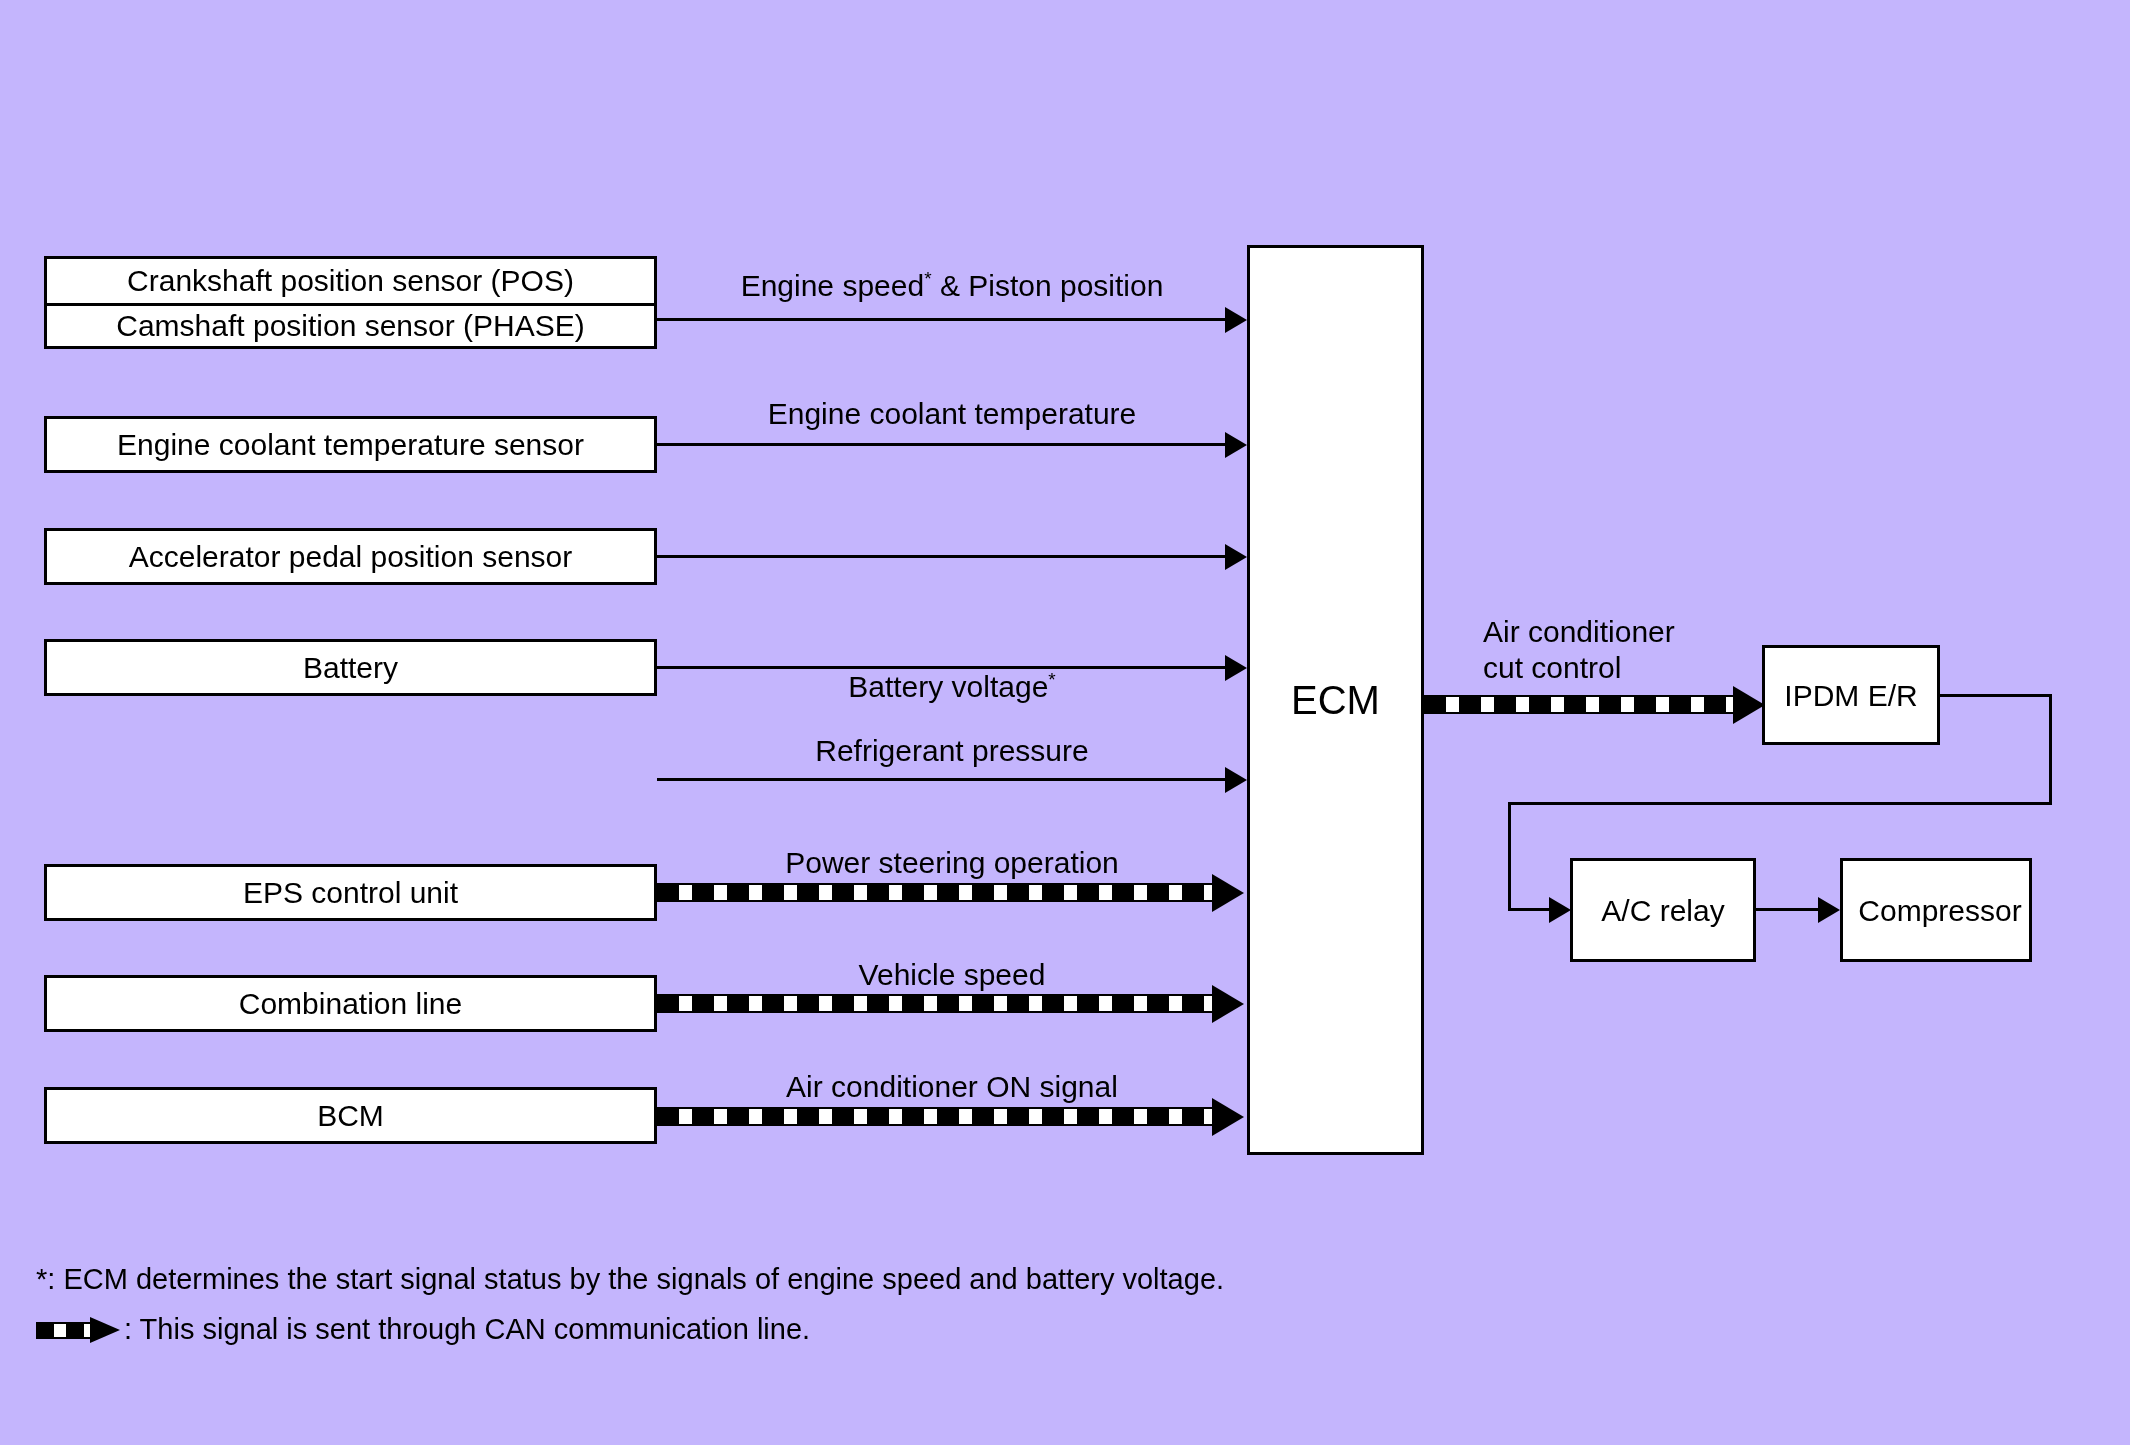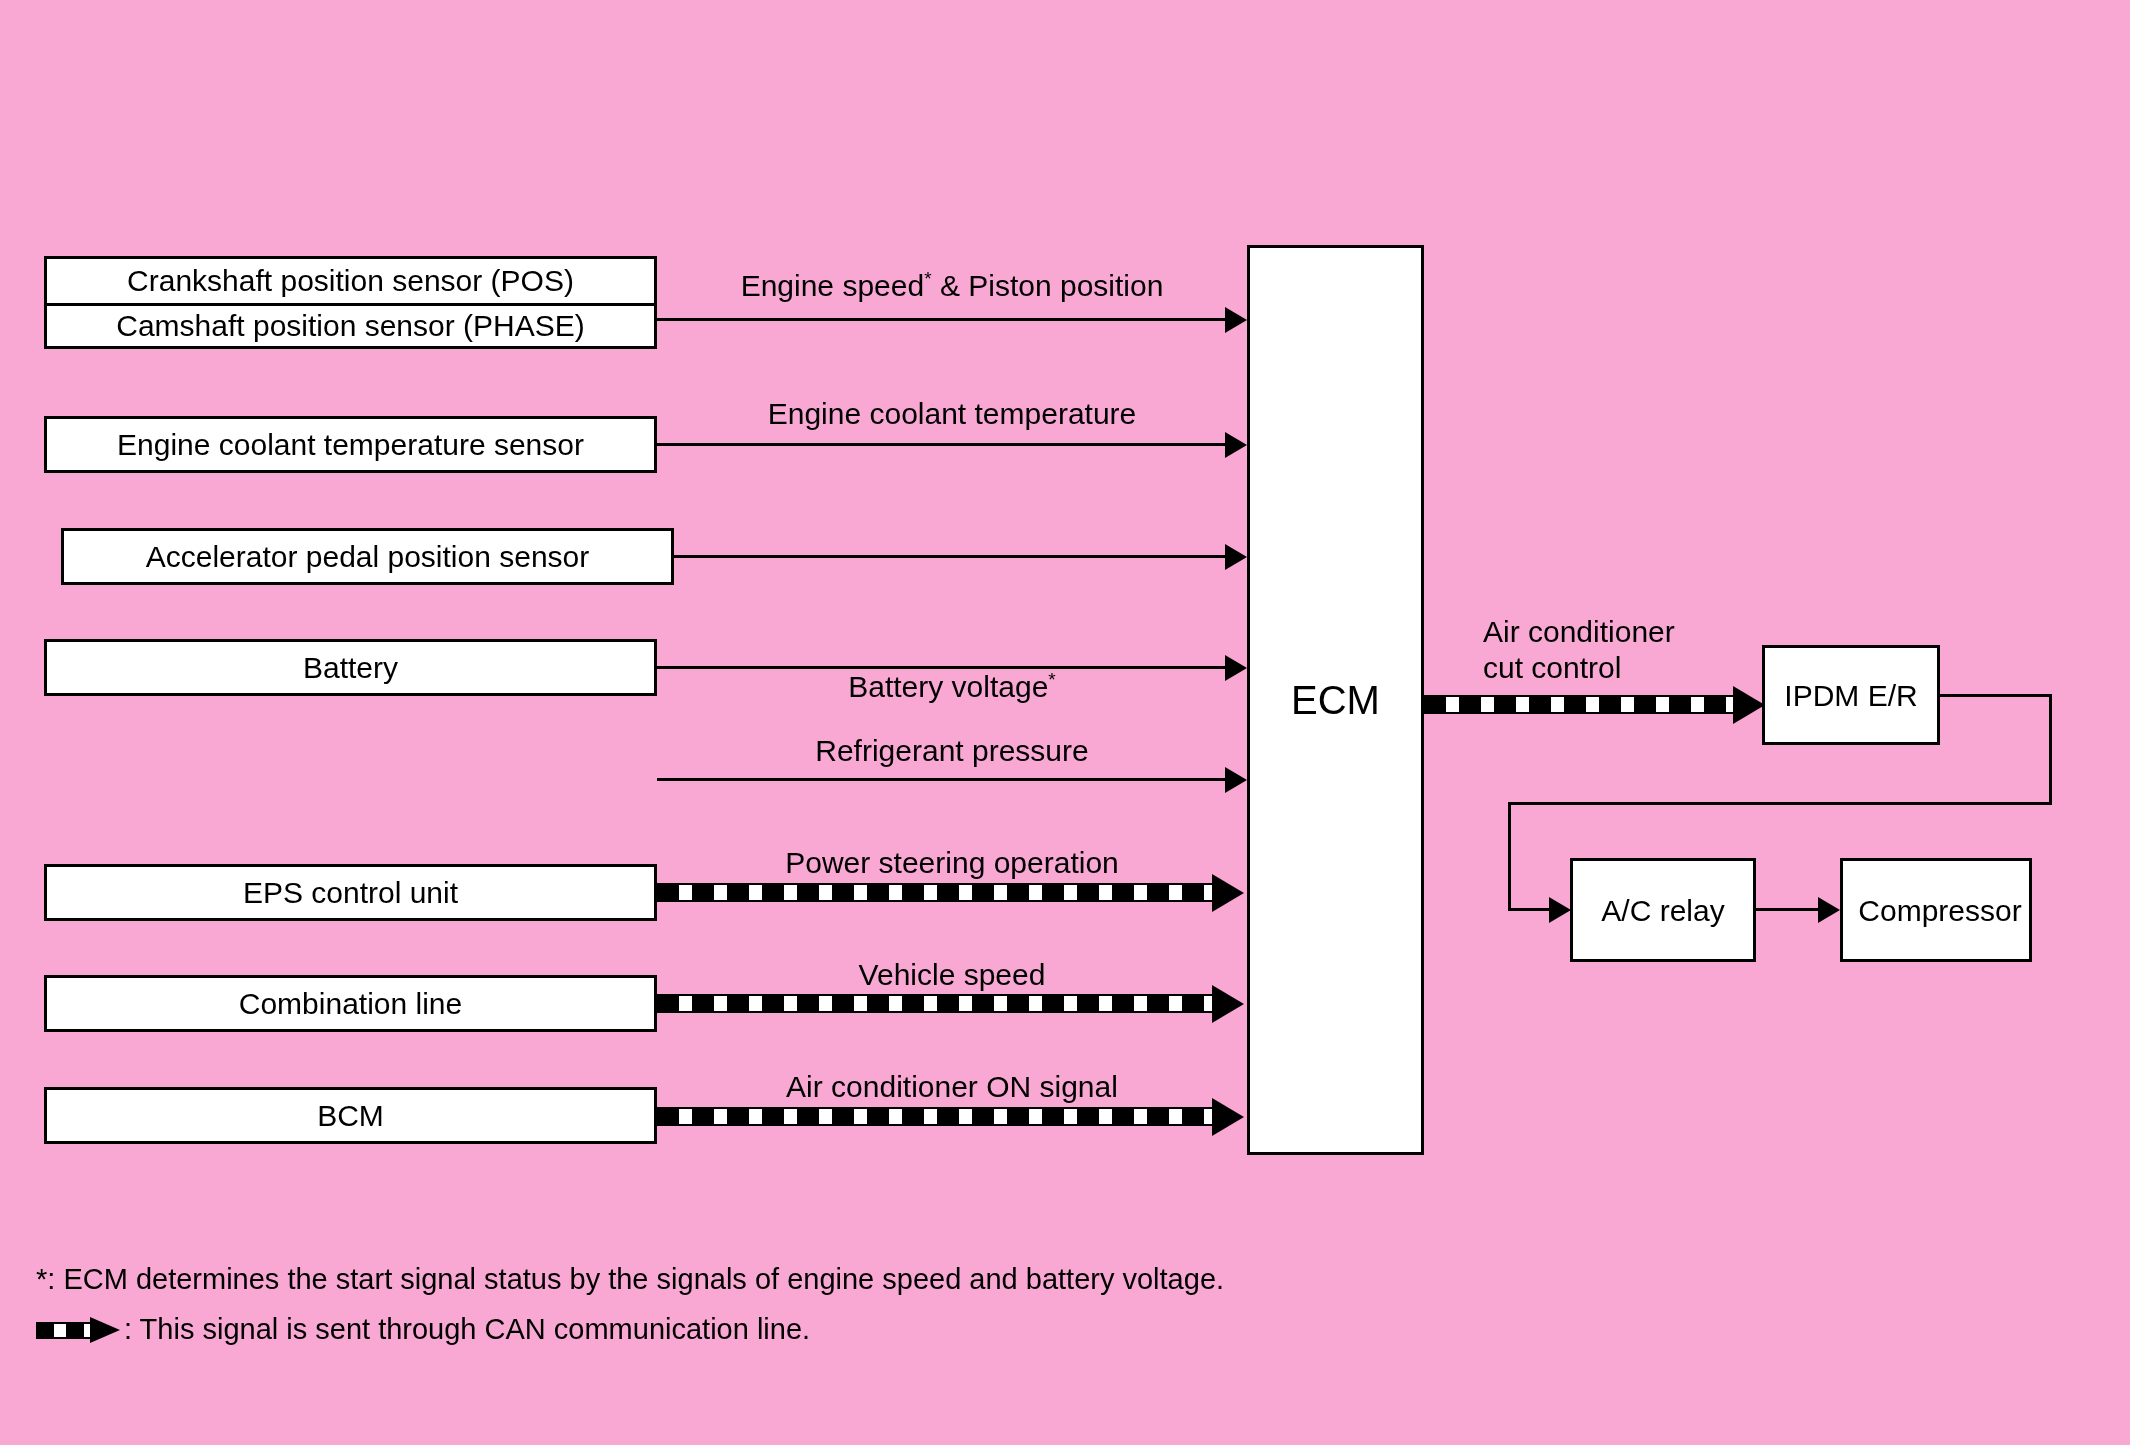--- a/index.html
+++ b/index.html
@@ -8,21 +8,21 @@
     background: #ffffff;
   }
   body {
     font-family: "Liberation Sans", sans-serif;
     color: #000000;
   }
   #diagram-root {
     position: relative;
     width: 2130px;
     height: 1445px;
-    background: #f9a8d4;
+    background: #c4b5fd;
     overflow: hidden;
   }
   .node-box {
     position: absolute;
     box-sizing: border-box;
     border: 3px solid #000000;
     background: #ffffff;
     display: flex;
     align-items: center;
     justify-content: center;
@@ -163,21 +163,21 @@
     </div>
     <div class="split-half lower">
       <span>Camshaft position sensor (PHASE)</span>
     </div>
   </div>
 
   <div class="node-box" style="left:44px; top:416px; width:613px; height:57px;">
     <span>Engine coolant temperature sensor</span>
   </div>
 
-  <div class="node-box" style="left:44px; top:528px; width:613px; height:57px;margin-left:17px;">
+  <div class="node-box" style="left:44px; top:528px; width:613px; height:57px;">
     <span>Accelerator pedal position sensor</span>
   </div>
 
   <div class="node-box" style="left:44px; top:639px; width:613px; height:57px;">
     <span>Battery</span>
   </div>
 
 
   <div class="node-box" style="left:44px; top:864px; width:613px; height:57px;">
     <span>EPS control unit</span>

